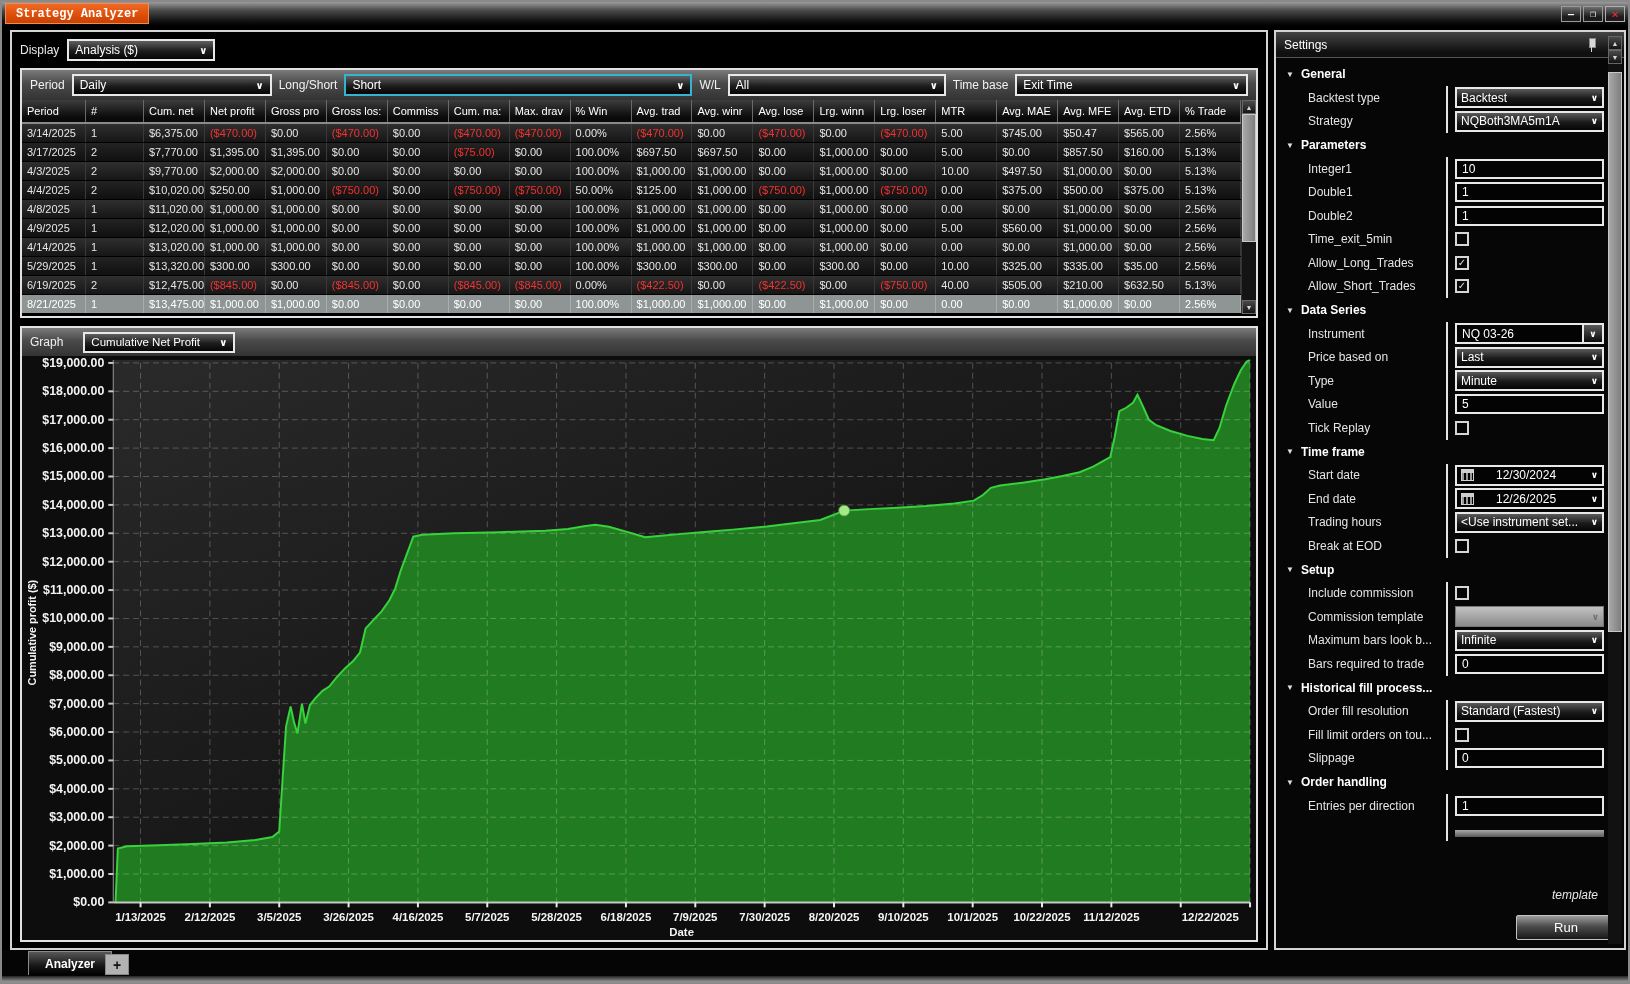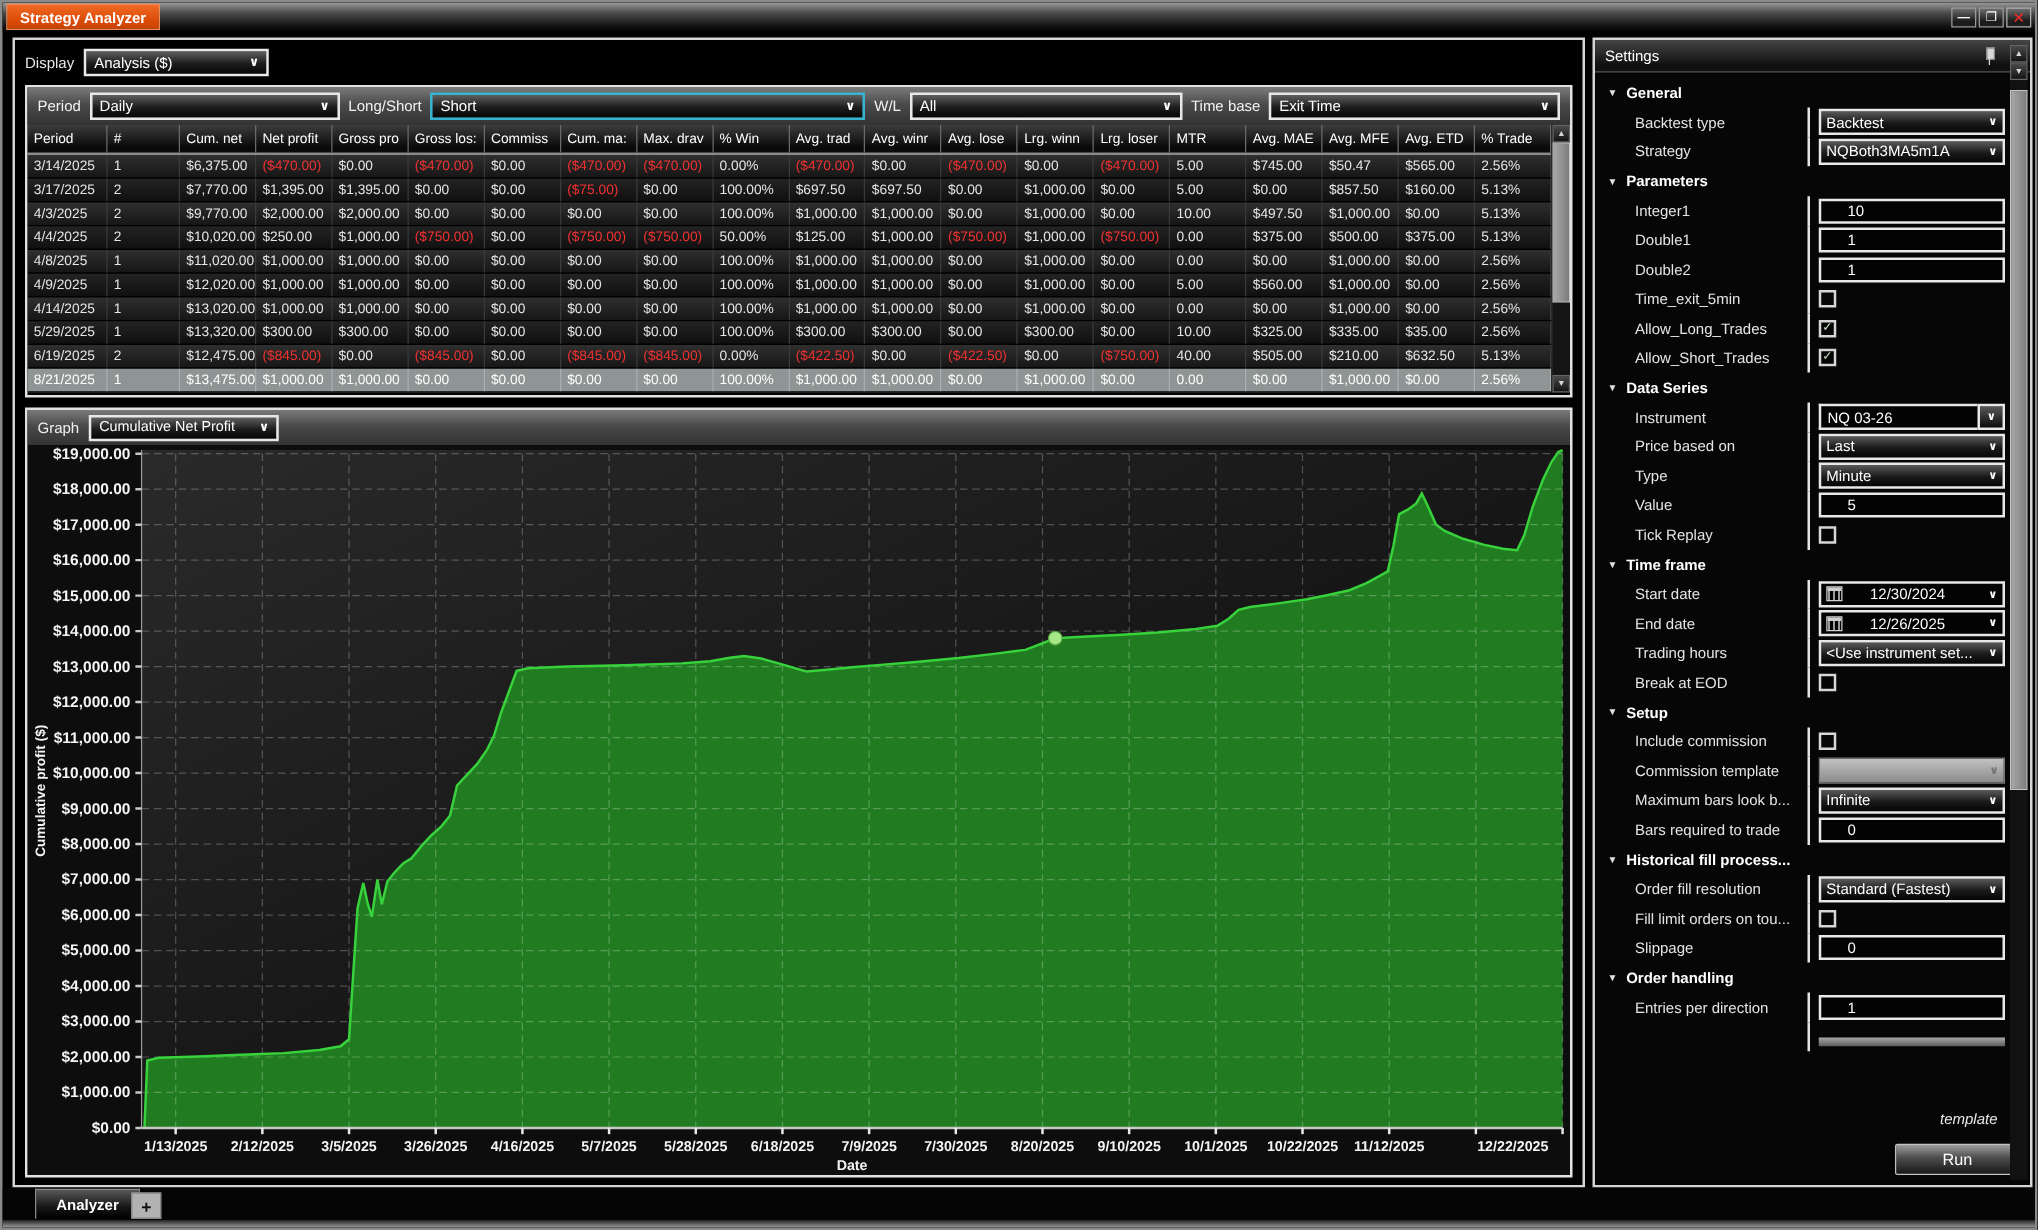--- a/index.html
+++ b/index.html
@@ -4,21 +4,21 @@
 <style>
   * { margin:0; padding:0; box-sizing:border-box; }
   html,body { background:#2a2a2a; }
   body { font-family:"Liberation Sans","DejaVu Sans",sans-serif; color:#f0f0f0; }
 
   .window { position:relative; width:1630px; height:984px; background:#000;
             border:2px solid #8a8a8a; overflow:hidden; }
 
   
   .titlebar { position:absolute; top:0; left:0; right:0; height:24px;
-              background:linear-gradient(180deg,#9a9a9a 0%,#4a4a4a 35%,#111 80%,#000 100%); }
+              background:linear-gradient(180deg,#9a9a9a 0%,#4a4a4a 35%,#111 80%,#000 100%);font-family:Liberation Mono, monospace; }
   .title-tab { position:absolute; left:3px; top:1px; height:21px; padding:0 10px;
                background:linear-gradient(180deg,#f06a25 0%,#dd4d08 60%,#c84305 100%);
                border:1px solid #f2半8a55; border:1px solid #f28a55; display:flex; align-items:center;
                font-size:12px; font-weight:bold; color:#fff; }
   .win-btns { position:absolute; right:3px; top:4px; display:flex; gap:2px; }
   .win-btn { width:20px; height:16px; display:flex; align-items:center; justify-content:center;
              background:linear-gradient(180deg,#6e6e6e,#1c1c1c 70%); border:1px solid #9a9a9a;
              font-size:10px; font-weight:bold; color:#fff; cursor:pointer; }
   .win-btn.close { color:#ff2a2a; font-size:12px; border-color:#b0b0b0; }
 
@@ -59,21 +59,21 @@
   .sbtn { height:14px; display:flex; align-items:center; justify-content:center;
           background:linear-gradient(180deg,#4a4a4a,#141414); border:1px solid #666;
           color:#d8d8d8; font-size:7px; cursor:pointer; }
   .sthumb { background:linear-gradient(90deg,#a8a8a8,#7e7e7e); border:1px solid #c8c8c8; cursor:grab; }
   .strack { flex:1; position:relative; }
 
   
   .graph-box { position:absolute; left:8px; right:8px; top:294px; bottom:6px;
                border:2px solid #e2e2e2; background:#0d0d0d; }
   .graph-row { height:28px; background:linear-gradient(180deg,#7a7a7a 0%,#4a4a4a 45%,#333 100%);
-               display:flex; align-items:center; gap:8px; padding:0 8px; font-size:12px; }
+               display:flex; align-items:center; gap:20px; padding:0 8px; font-size:12px; }
   .chart-wrap { position:absolute; top:28px; left:0; right:0; bottom:0; }
   .chart-wrap svg { width:100%; height:100%; display:block; }
 
   
   .settings-panel { position:absolute; left:1272px; top:28px; width:352px; height:920px;
                     background:#060606; border:2px solid #d4d4d4; }
   .settings-header { height:26px; background:linear-gradient(180deg,#454545,#101010 80%);
                      border-bottom:1px solid #555; display:flex; align-items:center;
                      padding:0 26px 0 8px; font-size:12px; color:#fff; }
   .pin-icon { position:absolute; right:28px; top:6px; width:9px; height:14px; cursor:pointer; }
@@ -84,21 +84,21 @@
   #settings-rows { position:absolute; top:30px; left:2px; right:18px; }
   .prop-section { height:24px; display:flex; align-items:center; gap:7px; padding-left:8px; }
   .prop-section .arrow { font-size:8px; color:#e0e0e0; cursor:pointer; }
   .prop-section .stitle { font-size:12px; font-weight:bold; color:#fff; white-space:nowrap; }
   .prop-row { display:grid; grid-template-columns:1fr 160px; height:23.5px; align-items:stretch; padding-left:30px; }
   .prop-row .plabel { font-size:12px; color:#e4e4e4; white-space:nowrap; overflow:hidden;
                       display:flex; align-items:center; }
   .prop-row .ctrl { border-left:2px solid #e4e4e4; padding:1px 2px 1px 7px;
                     display:flex; align-items:center; }
   .pg-input { width:100%; height:20px; background:#030303; border:2px solid #e8e8e8;
-              color:#fff; font-size:12px; padding:0 21px; display:flex; align-items:center; }
+              color:#fff; font-size:12px; padding:0 5px; display:flex; align-items:center; }
   .pg-dd { width:100%; height:21px; background:linear-gradient(180deg,#5a5a5a 0%,#1a1a1a 55%,#050505 100%);
            border:2px solid #e8e8e8; color:#fff; font-size:12px; padding:0 4px;
            display:flex; align-items:center; cursor:pointer; white-space:nowrap; overflow:hidden; }
   .pg-dd .chev { margin-left:auto; font-size:9px; font-weight:bold; }
   .pg-dd.disabled { background:linear-gradient(180deg,#c2c2c2,#8b8b8b); border:1px solid #777;
                     color:#666; }
   .pg-dd.disabled .chev { color:#707070; }
   .pg-combo { display:flex; width:100%; height:21px; }
   .pg-combo .cbox { flex:1; background:#030303; border:2px solid #e8e8e8; border-right:none;
                     color:#fff; font-size:12px; padding:0 5px; display:flex; align-items:center; }

